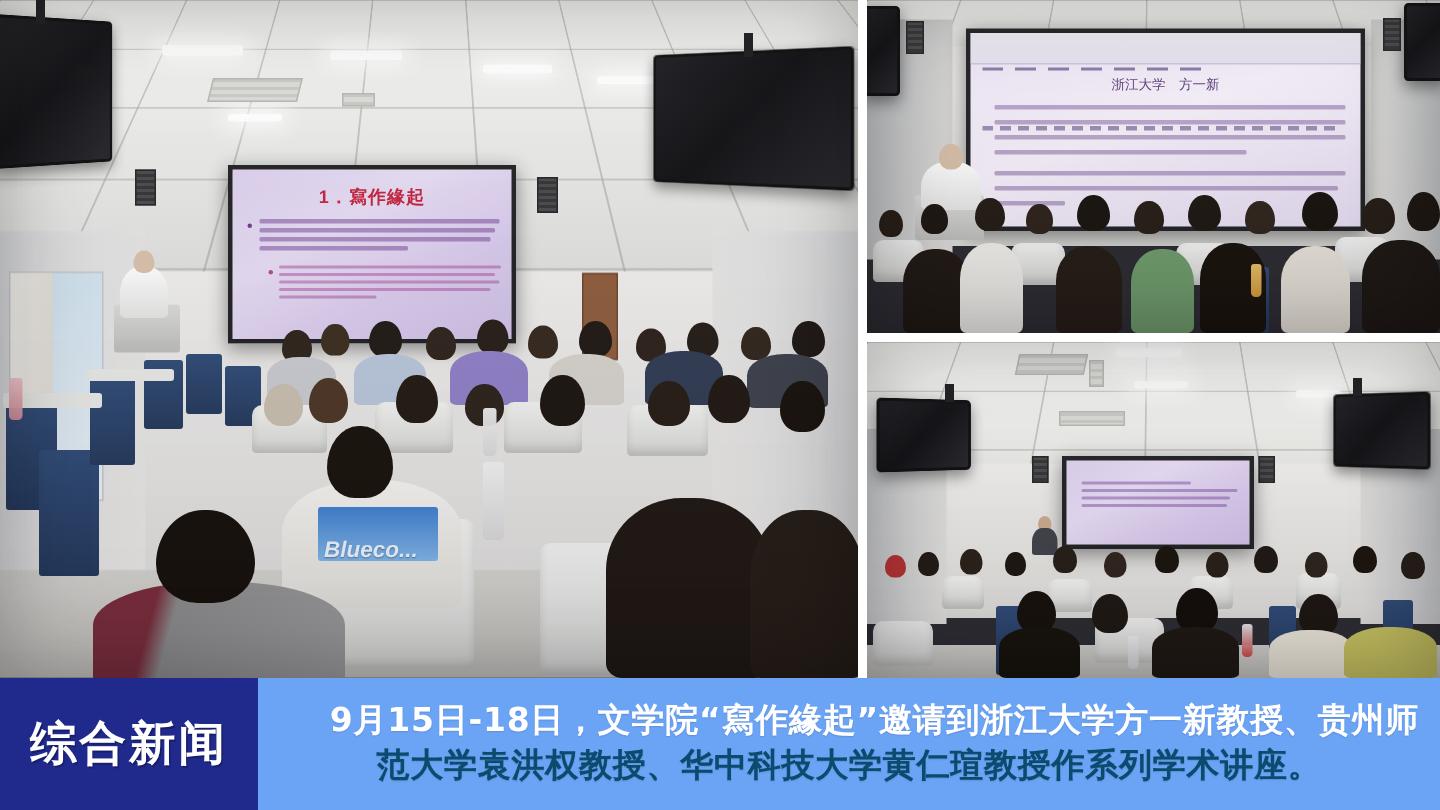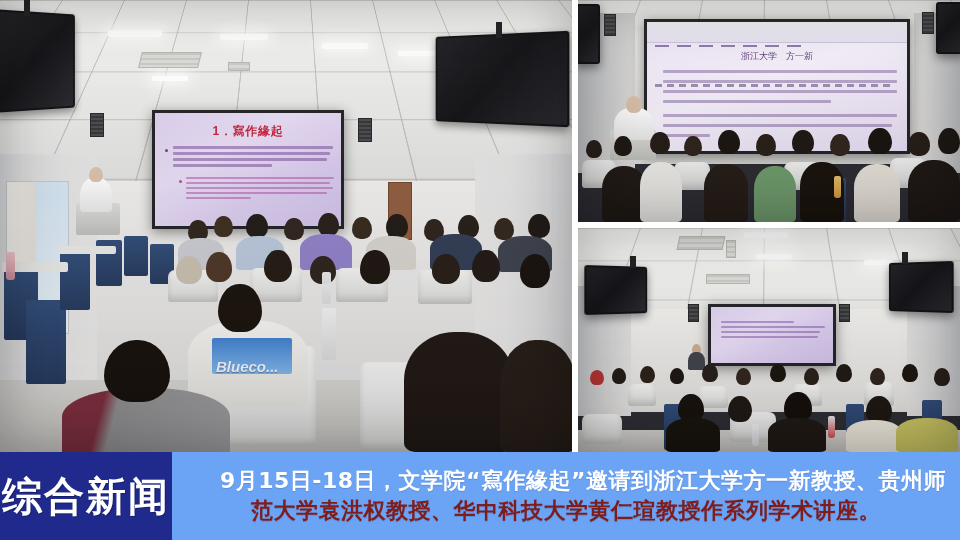--- a/index.html
+++ b/index.html
@@ -104,21 +104,21 @@
   .podium { position:absolute; background:linear-gradient(#dcdcd9,#bdbdb9); border-radius:2px; }
 
   .vignette { position:absolute; inset:0; pointer-events:none;
               box-shadow:inset 0 0 58px rgba(0,0,0,.30); }
   .warm { position:absolute; inset:0; pointer-events:none;
           background:linear-gradient(180deg, rgba(255,250,240,.05), rgba(30,30,50,.10)); }
 
   
   #caption-bar { position:absolute; left:0; top:452px; width:960px; height:88px; display:flex; }
   #caption-tag { width:191px; height:100%; display:flex; align-items:center; justify-content:center; }
-  #caption-tag-text { color:#ffffff; font-size:40px; font-weight:bold; letter-spacing:2px;
+  #caption-tag-text { color:#ffffff; font-size:31px; font-weight:bold; letter-spacing:2px;
                       text-shadow:1px 1px 0 rgba(0,0,0,.25); white-space:nowrap;
                       font-family:Liberation Serif, serif;text-align:right; }
   #caption-body { flex:1; height:100%; display:flex; flex-direction:column;
                   align-items:center; justify-content:center; padding:0 14px; }
   .cap-line { color:#ffffff; font-size:22px; font-weight:bold; line-height:1.35;
               white-space:nowrap; letter-spacing:.5px;
               font-family:"DejaVu Sans","Liberation Sans",sans-serif;
               text-shadow:0 1px 1px rgba(0,0,0,.12); }
   #cap-line-1 { text-indent:34px; }
 </style>
@@ -394,17 +394,17 @@
       </div>
     </div>
   </div>
 
   <div id="caption-bar" style="background: rgb(107, 163, 245);">
     <div id="caption-tag" style="background: rgb(31, 42, 140);">
       <span id="caption-tag-text" style="color: rgb(255, 255, 255);">综合新闻</span>
     </div>
     <div id="caption-body">
       <div class="cap-line" id="cap-line-1" style="color: rgb(255, 255, 255);">9月15日-18日，文学院“寫作緣起”邀请到浙江大学方一新教授、贵州师</div>
-      <div class="cap-line" id="cap-line-2" style="color: #7f1d1d;">范大学袁洪权教授、华中科技大学黄仁瑄教授作系列学术讲座。</div>
+      <div class="cap-line" id="cap-line-2" style="color: #0c4a6e;">范大学袁洪权教授、华中科技大学黄仁瑄教授作系列学术讲座。</div>
     </div>
   </div>
 
 </div>
 
 </body></html>

